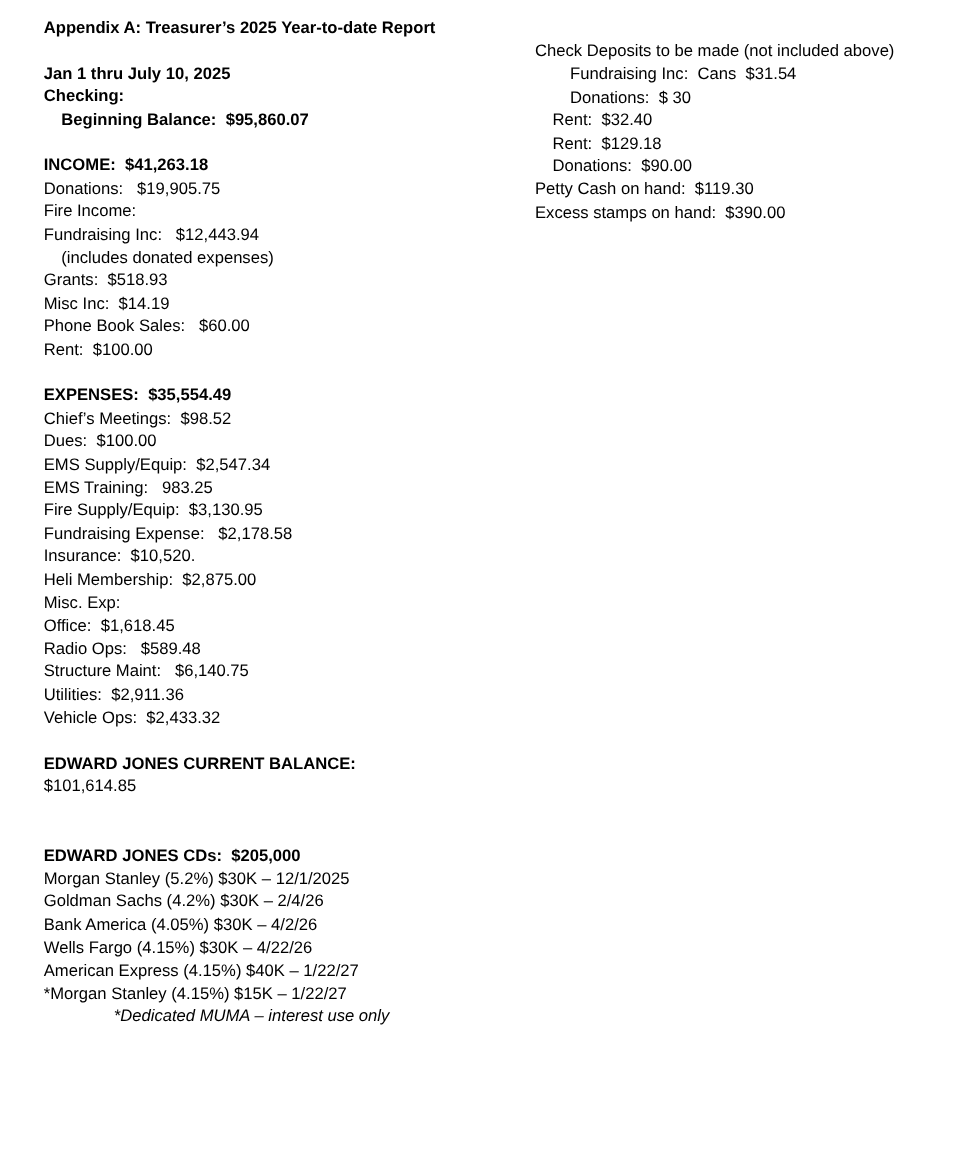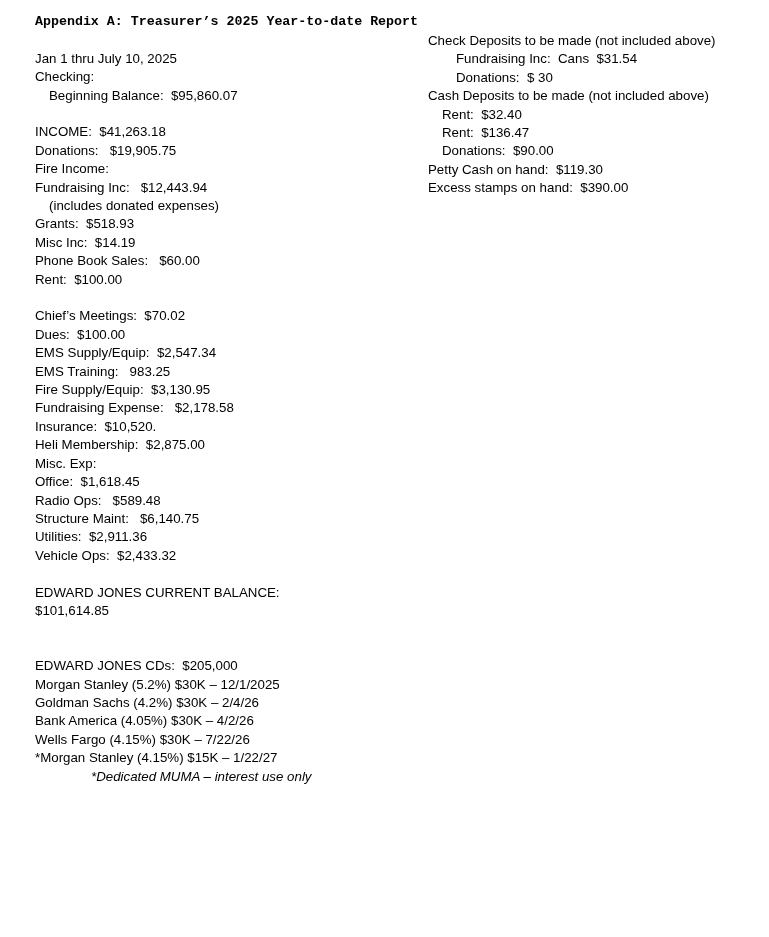--- a/index.html
+++ b/index.html
@@ -32,32 +32,31 @@
     left: 428px;
     top: 32px;
     width: 330px;
   }
   .line {
     font-size: 13.3px;
     line-height: 18.4px;
     white-space: pre;
   }
   .bold {
-    font-weight: normal;
+    font-weight: bold;
   }
   .spacer {
     height: 18.4px;
   }
   .title {
     font-size: 13.3px;
     font-weight: bold;
     line-height: 18.4px;
     white-space: pre;
     margin-bottom: 18.4px;
-    font-family: Liberation Mono, monospace;
   }
   .indent1 { padding-left: 14px; }
   .indent2 { padding-left: 28px; }
   .indent3 { padding-left: 56px; font-style: italic; }
 </style>
 </head>
 <body>
 
 <div class="page">
 
@@ -71,21 +70,22 @@
         <div class="line bold">INCOME:  $41,263.18</div>
         <div class="line">Donations:   $19,905.75</div>
         <div class="line">Fire Income:</div>
         <div class="line">Fundraising Inc:   $12,443.94</div>
         <div class="line indent1">(includes donated expenses)</div>
         <div class="line">Grants:  $518.93</div>
         <div class="line">Misc Inc:  $14.19</div>
         <div class="line">Phone Book Sales:   $60.00</div>
         <div class="line">Rent:  $100.00</div>
         <div class="spacer"></div>
-        <div class="line">Chief’s Meetings:  $70.02</div>
+        <div class="line bold">EXPENSES:  $35,554.49</div>
+        <div class="line">Chief’s Meetings:  $98.52</div>
         <div class="line">Dues:  $100.00</div>
         <div class="line">EMS Supply/Equip:  $2,547.34</div>
         <div class="line">EMS Training:   983.25</div>
         <div class="line">Fire Supply/Equip:  $3,130.95</div>
         <div class="line">Fundraising Expense:   $2,178.58</div>
         <div class="line">Insurance:  $10,520.</div>
         <div class="line">Heli Membership:  $2,875.00</div>
         <div class="line">Misc. Exp:</div>
         <div class="line">Office:  $1,618.45</div>
         <div class="line">Radio Ops:   $589.48</div>
@@ -94,33 +94,33 @@
         <div class="line">Vehicle Ops:  $2,433.32</div>
         <div class="spacer"></div>
         <div class="line bold">EDWARD JONES CURRENT BALANCE:</div>
         <div class="line">$101,614.85</div>
         <div class="spacer"></div>
         <div class="spacer"></div>
         <div class="line bold">EDWARD JONES CDs:  $205,000</div>
         <div class="line">Morgan Stanley (5.2%) $30K – 12/1/2025</div>
         <div class="line">Goldman Sachs (4.2%) $30K – 2/4/26</div>
         <div class="line">Bank America (4.05%) $30K – 4/2/26</div>
-        <div class="line">Wells Fargo (4.15%) $30K – 7/22/26</div>
+        <div class="line">Wells Fargo (4.15%) $30K – 4/22/26</div>
+        <div class="line">American Express (4.15%) $40K – 1/22/27</div>
         <div class="line">*Morgan Stanley (4.15%) $15K – 1/22/27</div>
         <div class="line indent3">*Dedicated MUMA – interest use only</div>
       </div>
   </div>
 
   <div class="col-right">
     <div>
         <div class="line">Check Deposits to be made (not included above)</div>
         <div class="line indent2">Fundraising Inc:  Cans  $31.54</div>
         <div class="line indent2">Donations:  $ 30</div>
-        <div class="line">Cash Deposits to be made (not included above)</div>
         <div class="line indent1">Rent:  $32.40</div>
-        <div class="line indent1">Rent:  $136.47</div>
+        <div class="line indent1">Rent:  $129.18</div>
         <div class="line indent1">Donations:  $90.00</div>
         <div class="line">Petty Cash on hand:  $119.30</div>
         <div class="line">Excess stamps on hand:  $390.00</div>
       </div>
   </div>
 
 </div>
 
 </body></html>

